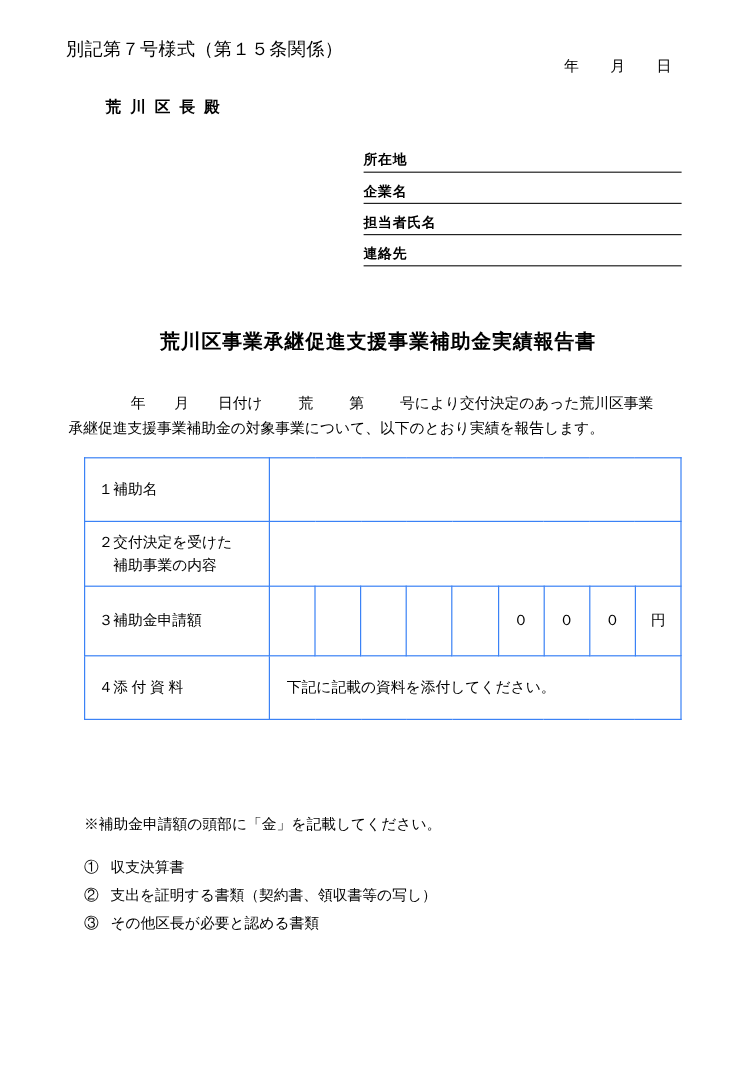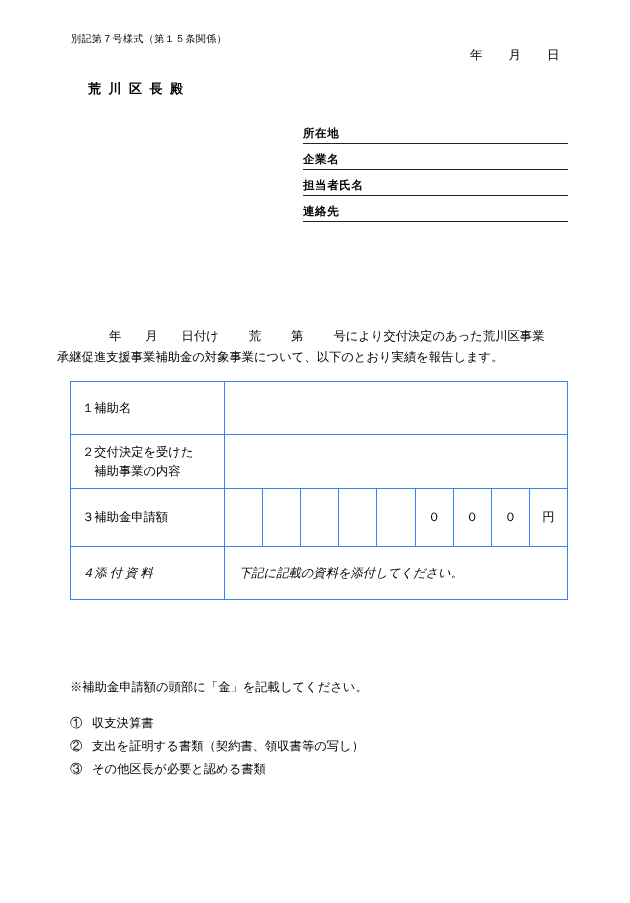--- a/index.html
+++ b/index.html
@@ -21,24 +21,23 @@
     inset: 0;
     width: 630px;
     height: 903px;
   }
 
   
   .form-code {
     position: absolute;
     left: 55px;
     top: 32px;
-    font-size: 10px;
+    font-size: 15px;
     letter-spacing: 0.4px;
     white-space: nowrap;
-    margin-left: 16px;
   }
   .date-line {
     position: absolute;
     left: 470px;
     top: 47px;
     font-size: 12.5px;
     white-space: nowrap;
   }
   .date-line .sp { display: inline-block; width: 26px; }
 
@@ -120,21 +119,21 @@
   }
   .lbl {
     width: 142px;
     padding-left: 11px !important;
     line-height: 19px;
     white-space: pre-line;
   }
   .r1 { height: 53px; }
   .r2 { height: 54px; }
   .r3 { height: 58px; margin-top: 32px; }
-  .r4 { height: 53px; font-style: italic; }
+  .r4 { height: 53px; }
   .r5 { height: 72px; }
 
   .val { padding-left: 14px !important; }
 
   .amt-cell {
     text-align: center;
     font-size: 14px;
     width: 39.5px;
   }
 
@@ -177,20 +176,21 @@
       <span class="fl">企業名</span>
     </div>
     <div class="field-row">
       <span class="fl">担当者氏名</span>
     </div>
     <div class="field-row">
       <span class="fl">連絡先</span>
     </div>
   </div>
 
+  <div class="doc-title">荒川区事業承継促進支援事業補助金実績報告書</div>
 
   <div class="intro">
     <span class="lead"></span><span>年</span><span class="gap-s"></span><span>月</span><span class="gap-s"></span><span>日付け</span><span class="gap-m"></span><span>荒</span><span class="gap-m"></span><span>第</span><span class="gap-m"></span><span>号により交付決定のあった荒川区事業</span><br><span>承継促進支援事業補助金の対象事業について、以下のとおり実績を報告します。</span>
   </div>
 
   <table class="form-table">
     <tbody>
       <tr class="r1">
         <td class="lbl">１補助名</td>
         <td class="val" colspan="9"></td>

